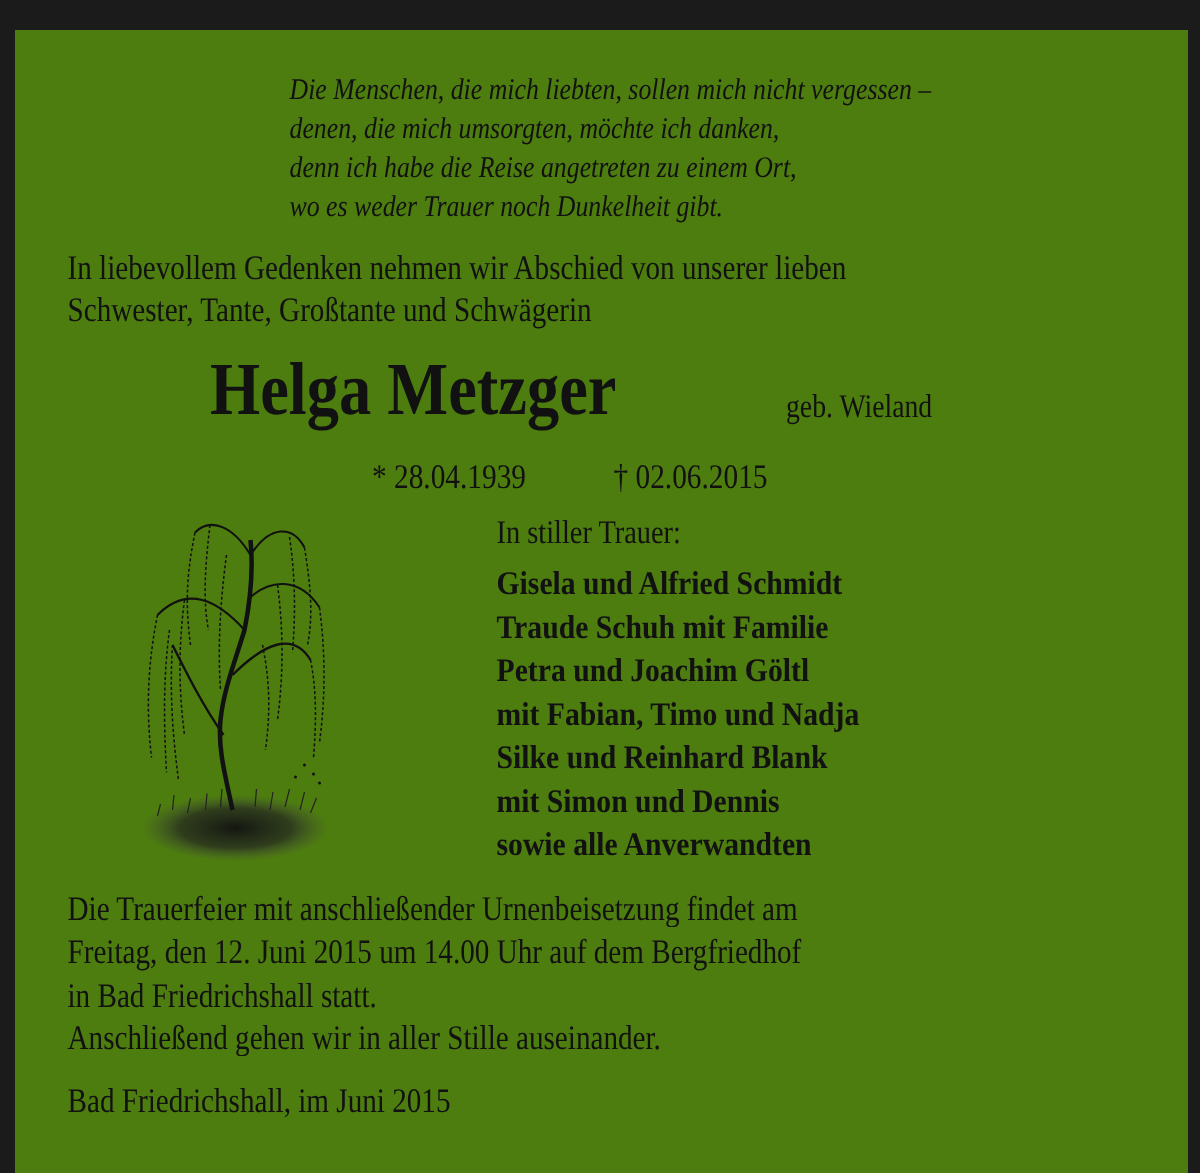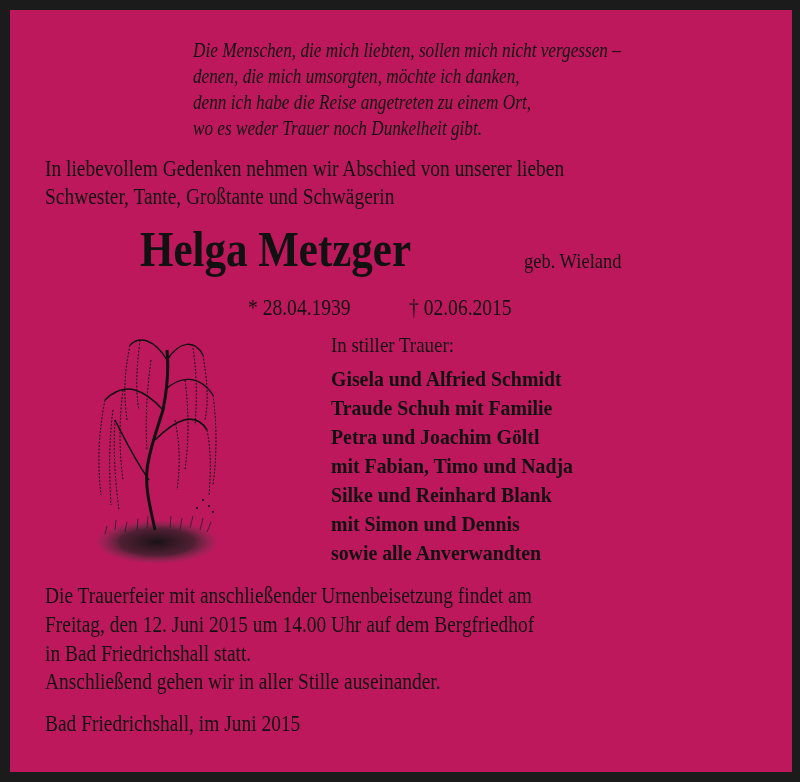--- a/index.html
+++ b/index.html
@@ -2,22 +2,22 @@
 <html><head>
   <meta charset="utf-8">
   <style>
     html, body { margin: 0; padding: 0; }
     body {
       width: 800px; height: 782px; background: #1b1b1b;
       position: relative; overflow: hidden;
       font-family: "Liberation Serif", serif; color: #111;
     }
     .card {
-      position: absolute; left: 10px; top: 10px; width: 782px; height: 762px;
-      background: #be185d;
+      position: absolute; left: 10px; top: 20px; width: 782px; height: 762px;
+      background: #4d7c0f;
     }
     .ln {
       position: absolute; white-space: nowrap; transform-origin: 0 0;
       line-height: 1;
     }
     .poem { font-style: italic; font-size: 20px; transform: scaleX(0.86); }
     .body { font-size: 23px; transform: scaleX(0.845); }
     .name { font-size: 50px; font-weight: bold; transform: scaleX(0.86); }
     .nee { font-size: 22px; transform: scaleX(0.84); }
     .dates { font-size: 23px; transform: scaleX(0.85); }

